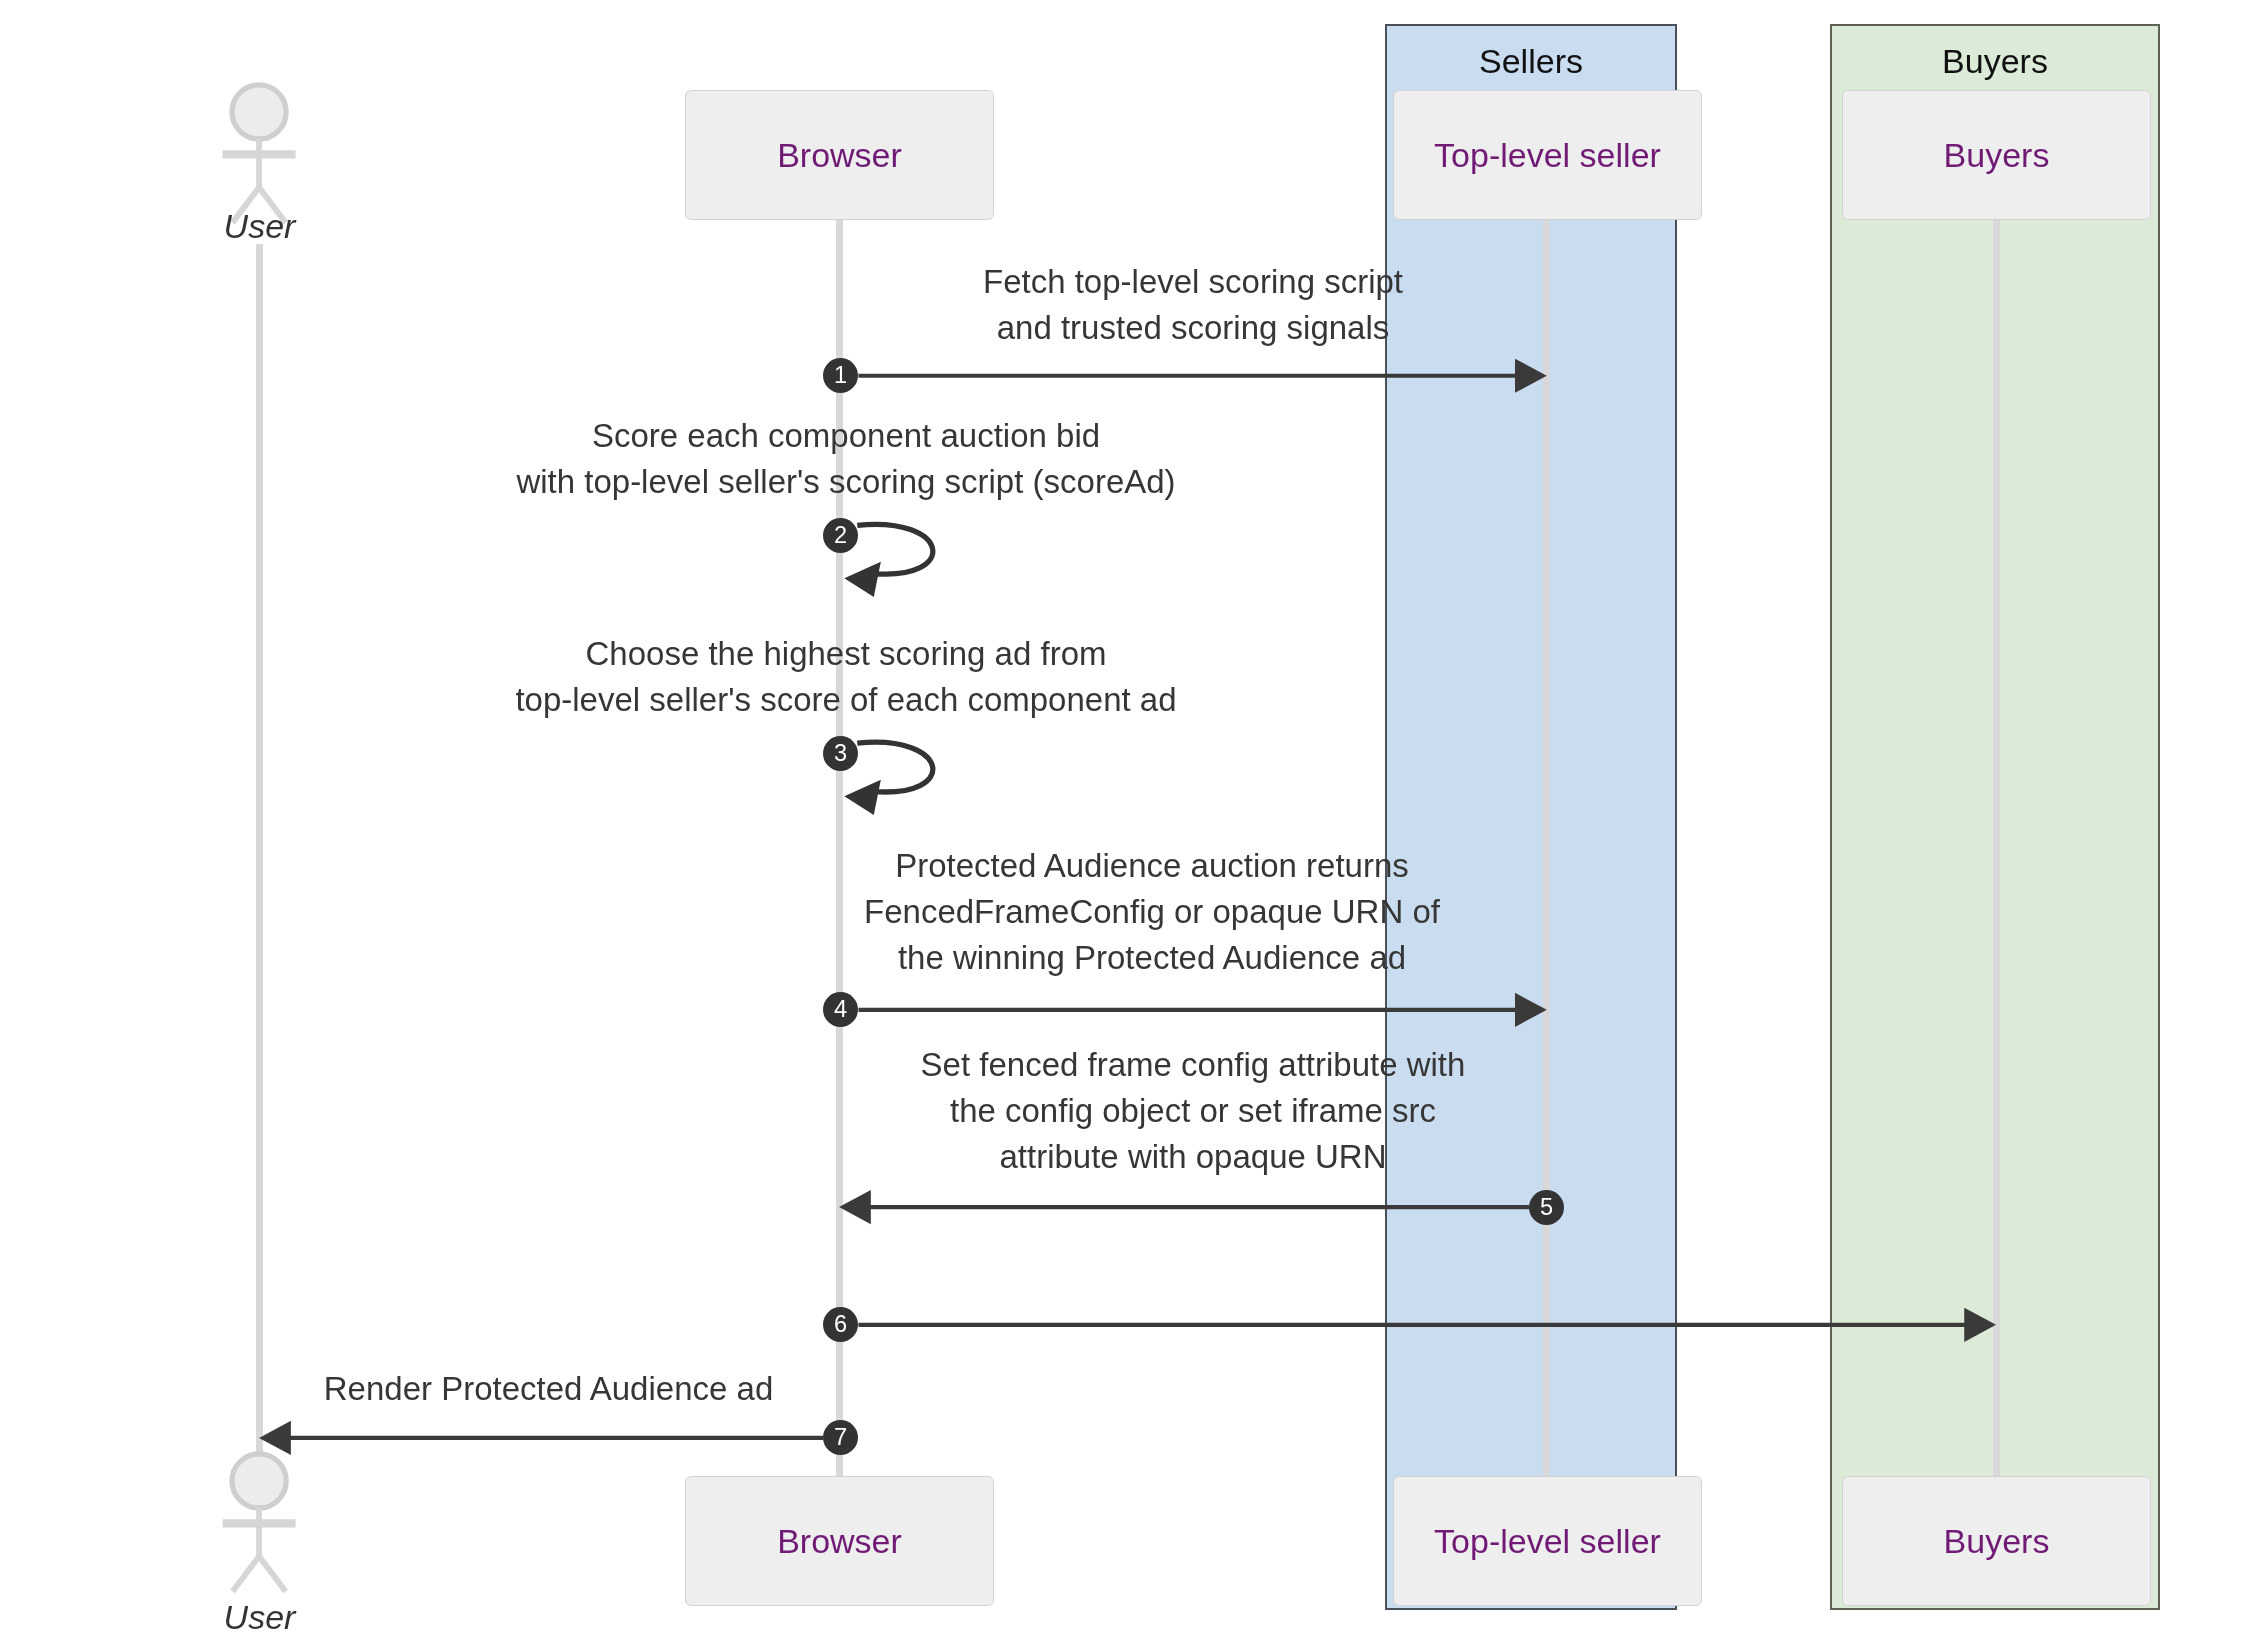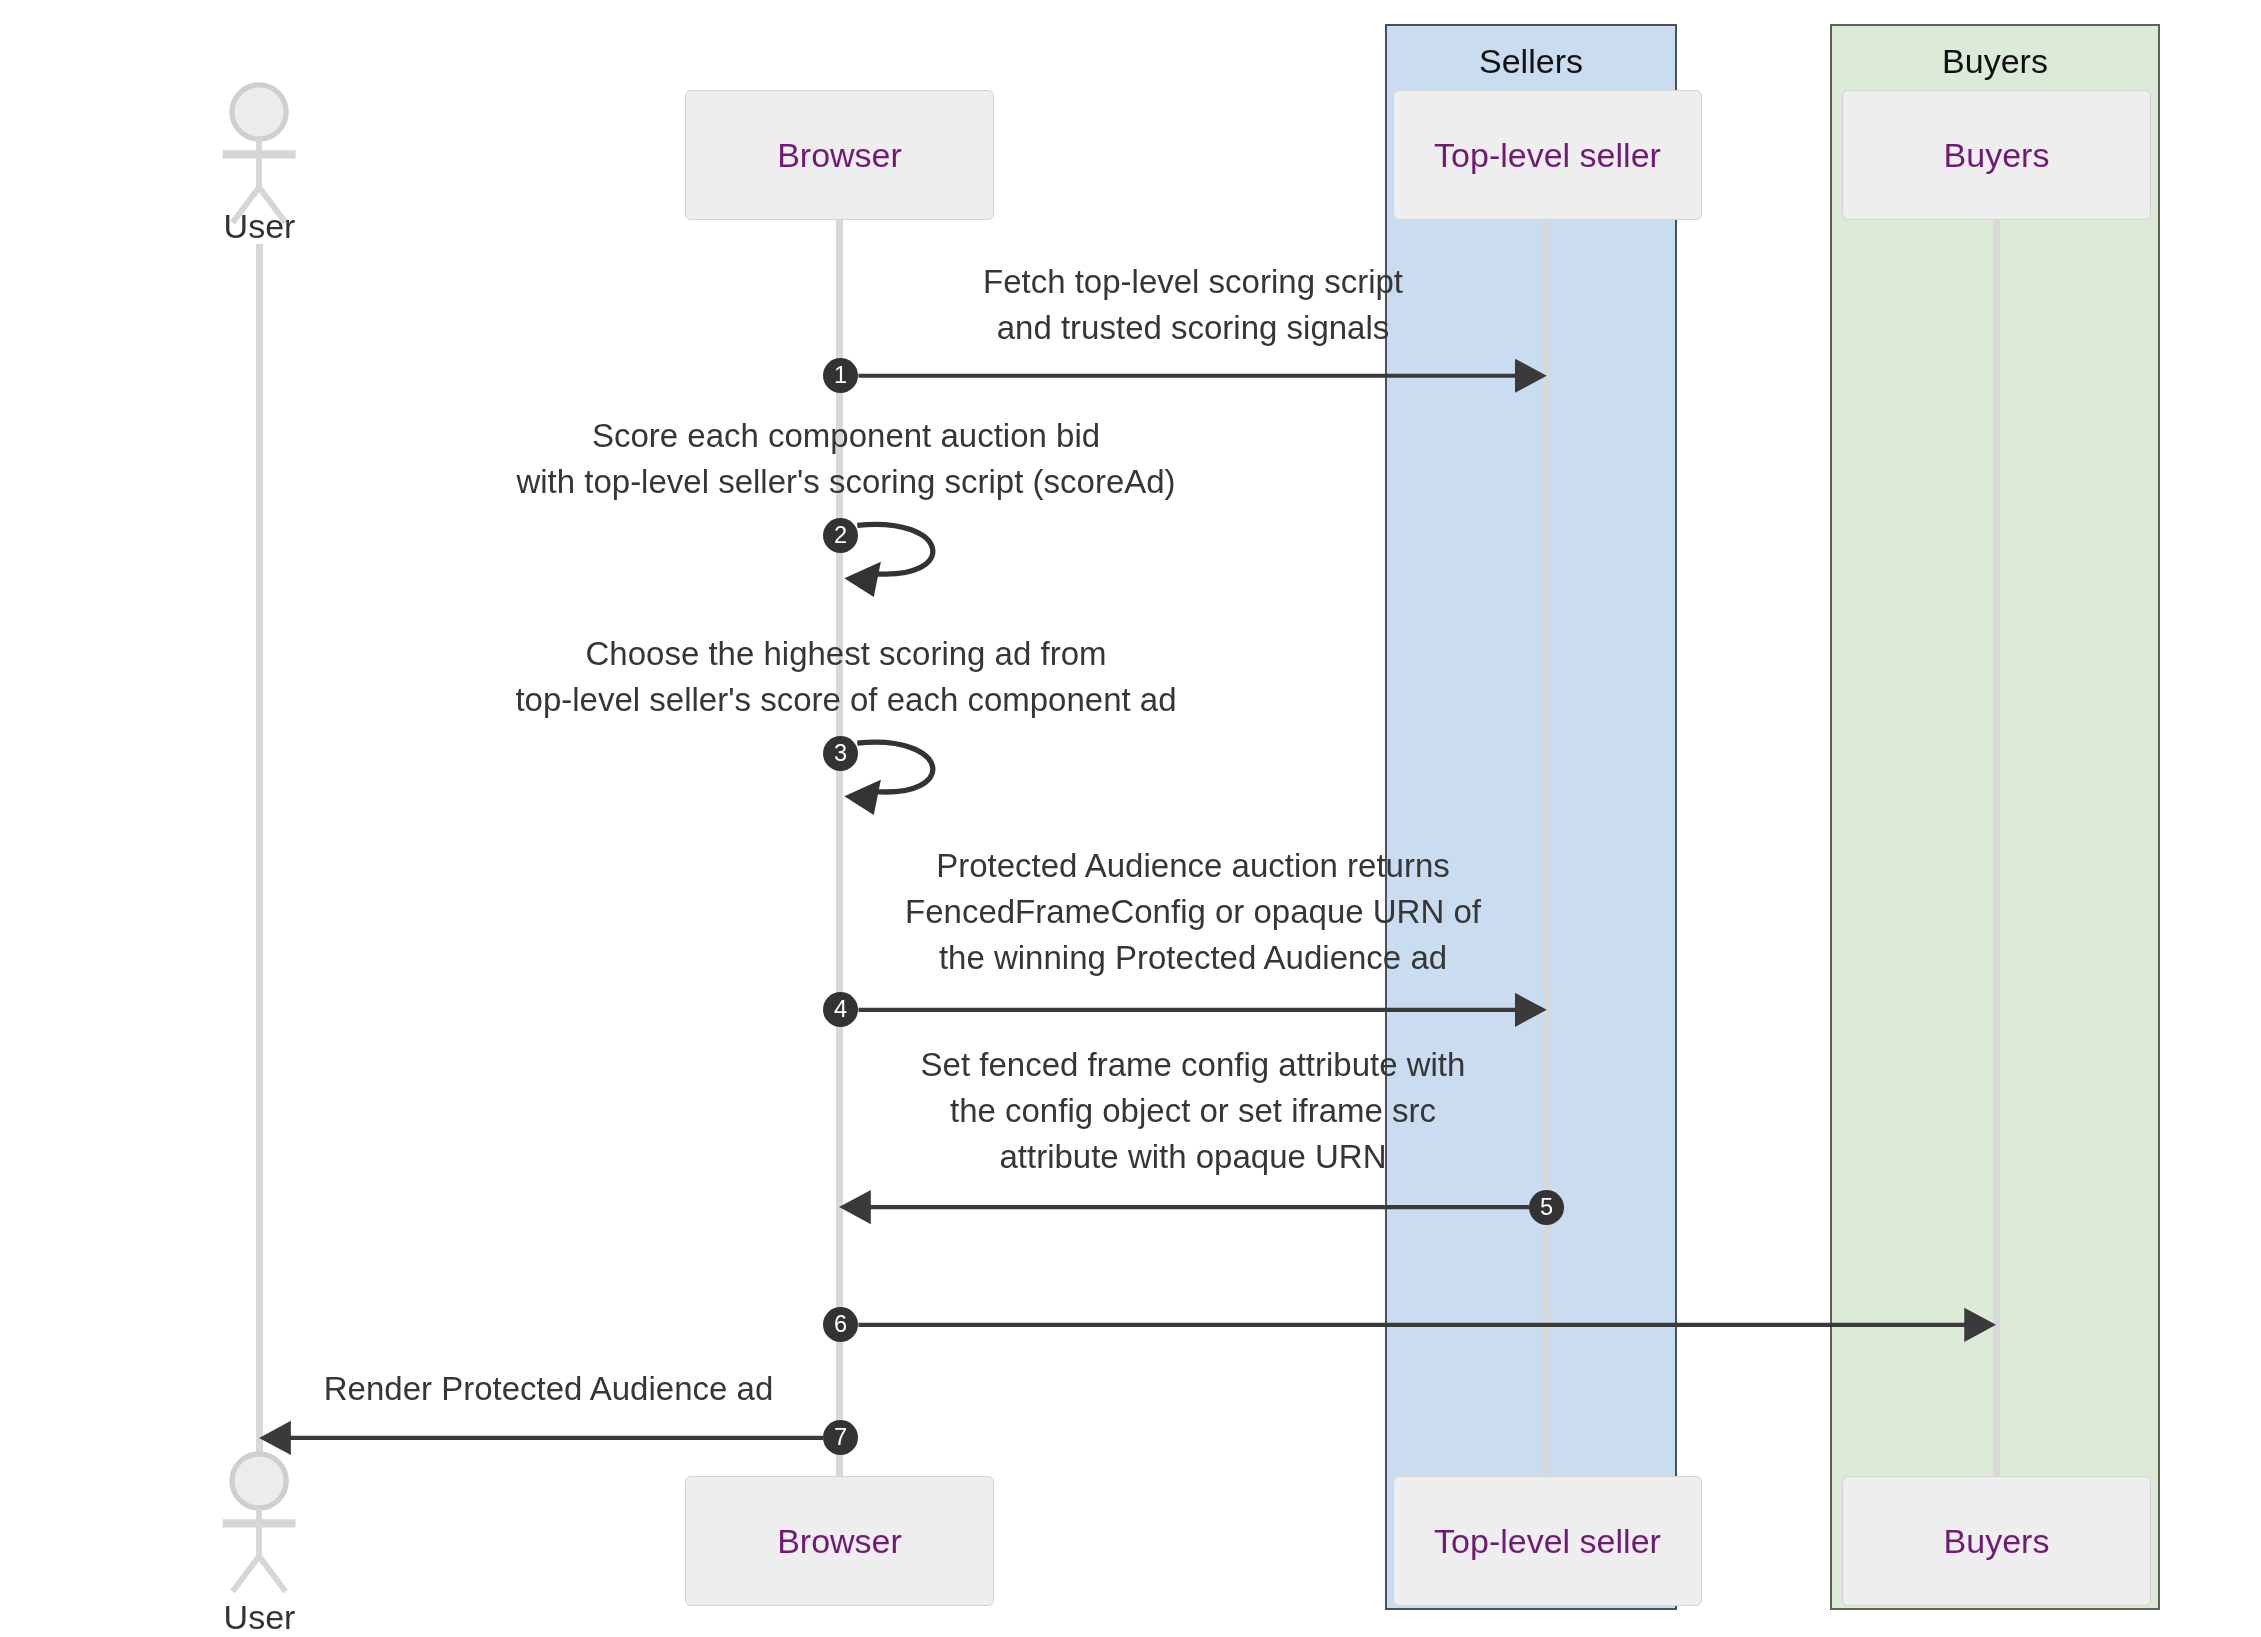--- a/index.html
+++ b/index.html
@@ -22,30 +22,30 @@
     border:1.8px solid #d3d3d3;border-radius:5.9px;box-sizing:border-box;
     display:flex;align-items:center;justify-content:center;
     font-size:34px;color:#701a75;}
   #box-browser-top{left:685px;top:90px;}
   #box-seller-top{left:1393px;top:90px;}
   #box-buyers-top{left:1842px;top:90px;}
   #box-browser-bottom{left:685px;top:1476px;}
   #box-seller-bottom{left:1393px;top:1476px;}
   #box-buyers-bottom{left:1842px;top:1476px;}
 
-  .actor-label{position:absolute;width:177px;text-align:center;font-size:34px;color:#333333;}
+  .actor-label{position:absolute;width:177px;text-align:center;font-size:34px;color:#333333;font-style:italic;}
   #label-user-top{left:171px;top:207px;}
   #label-user-bottom{left:171px;top:1598px;}
 
   .message{position:absolute;text-align:center;font-size:33px;line-height:46px;
     color:#363636;white-space:pre-line;}
   #msg-1{left:781px;top:259px;width:824px;}
   #msg-2{left:434px;top:413px;width:824px;}
   #msg-3{left:434px;top:631px;width:824px;}
-  #msg-4{left:781px;top:843px;width:824px;}
+  #msg-4{left:740px;top:843px;width:824px;}
   #msg-5{left:781px;top:1042px;width:824px;}
   #msg-6{left:887px;top:1254px;width:1060px;}
   #msg-7{left:254px;top:1366px;width:589px;}
 
   .numbadge{position:absolute;width:35px;height:35px;border-radius:50%;background:#333333;
     color:#ffffff;font-size:23.6px;display:flex;align-items:center;justify-content:center;}
   #badge-1{left:823px;top:358px;}
   #badge-2{left:823px;top:518px;}
   #badge-3{left:823px;top:736px;}
   #badge-4{left:823px;top:992px;}

